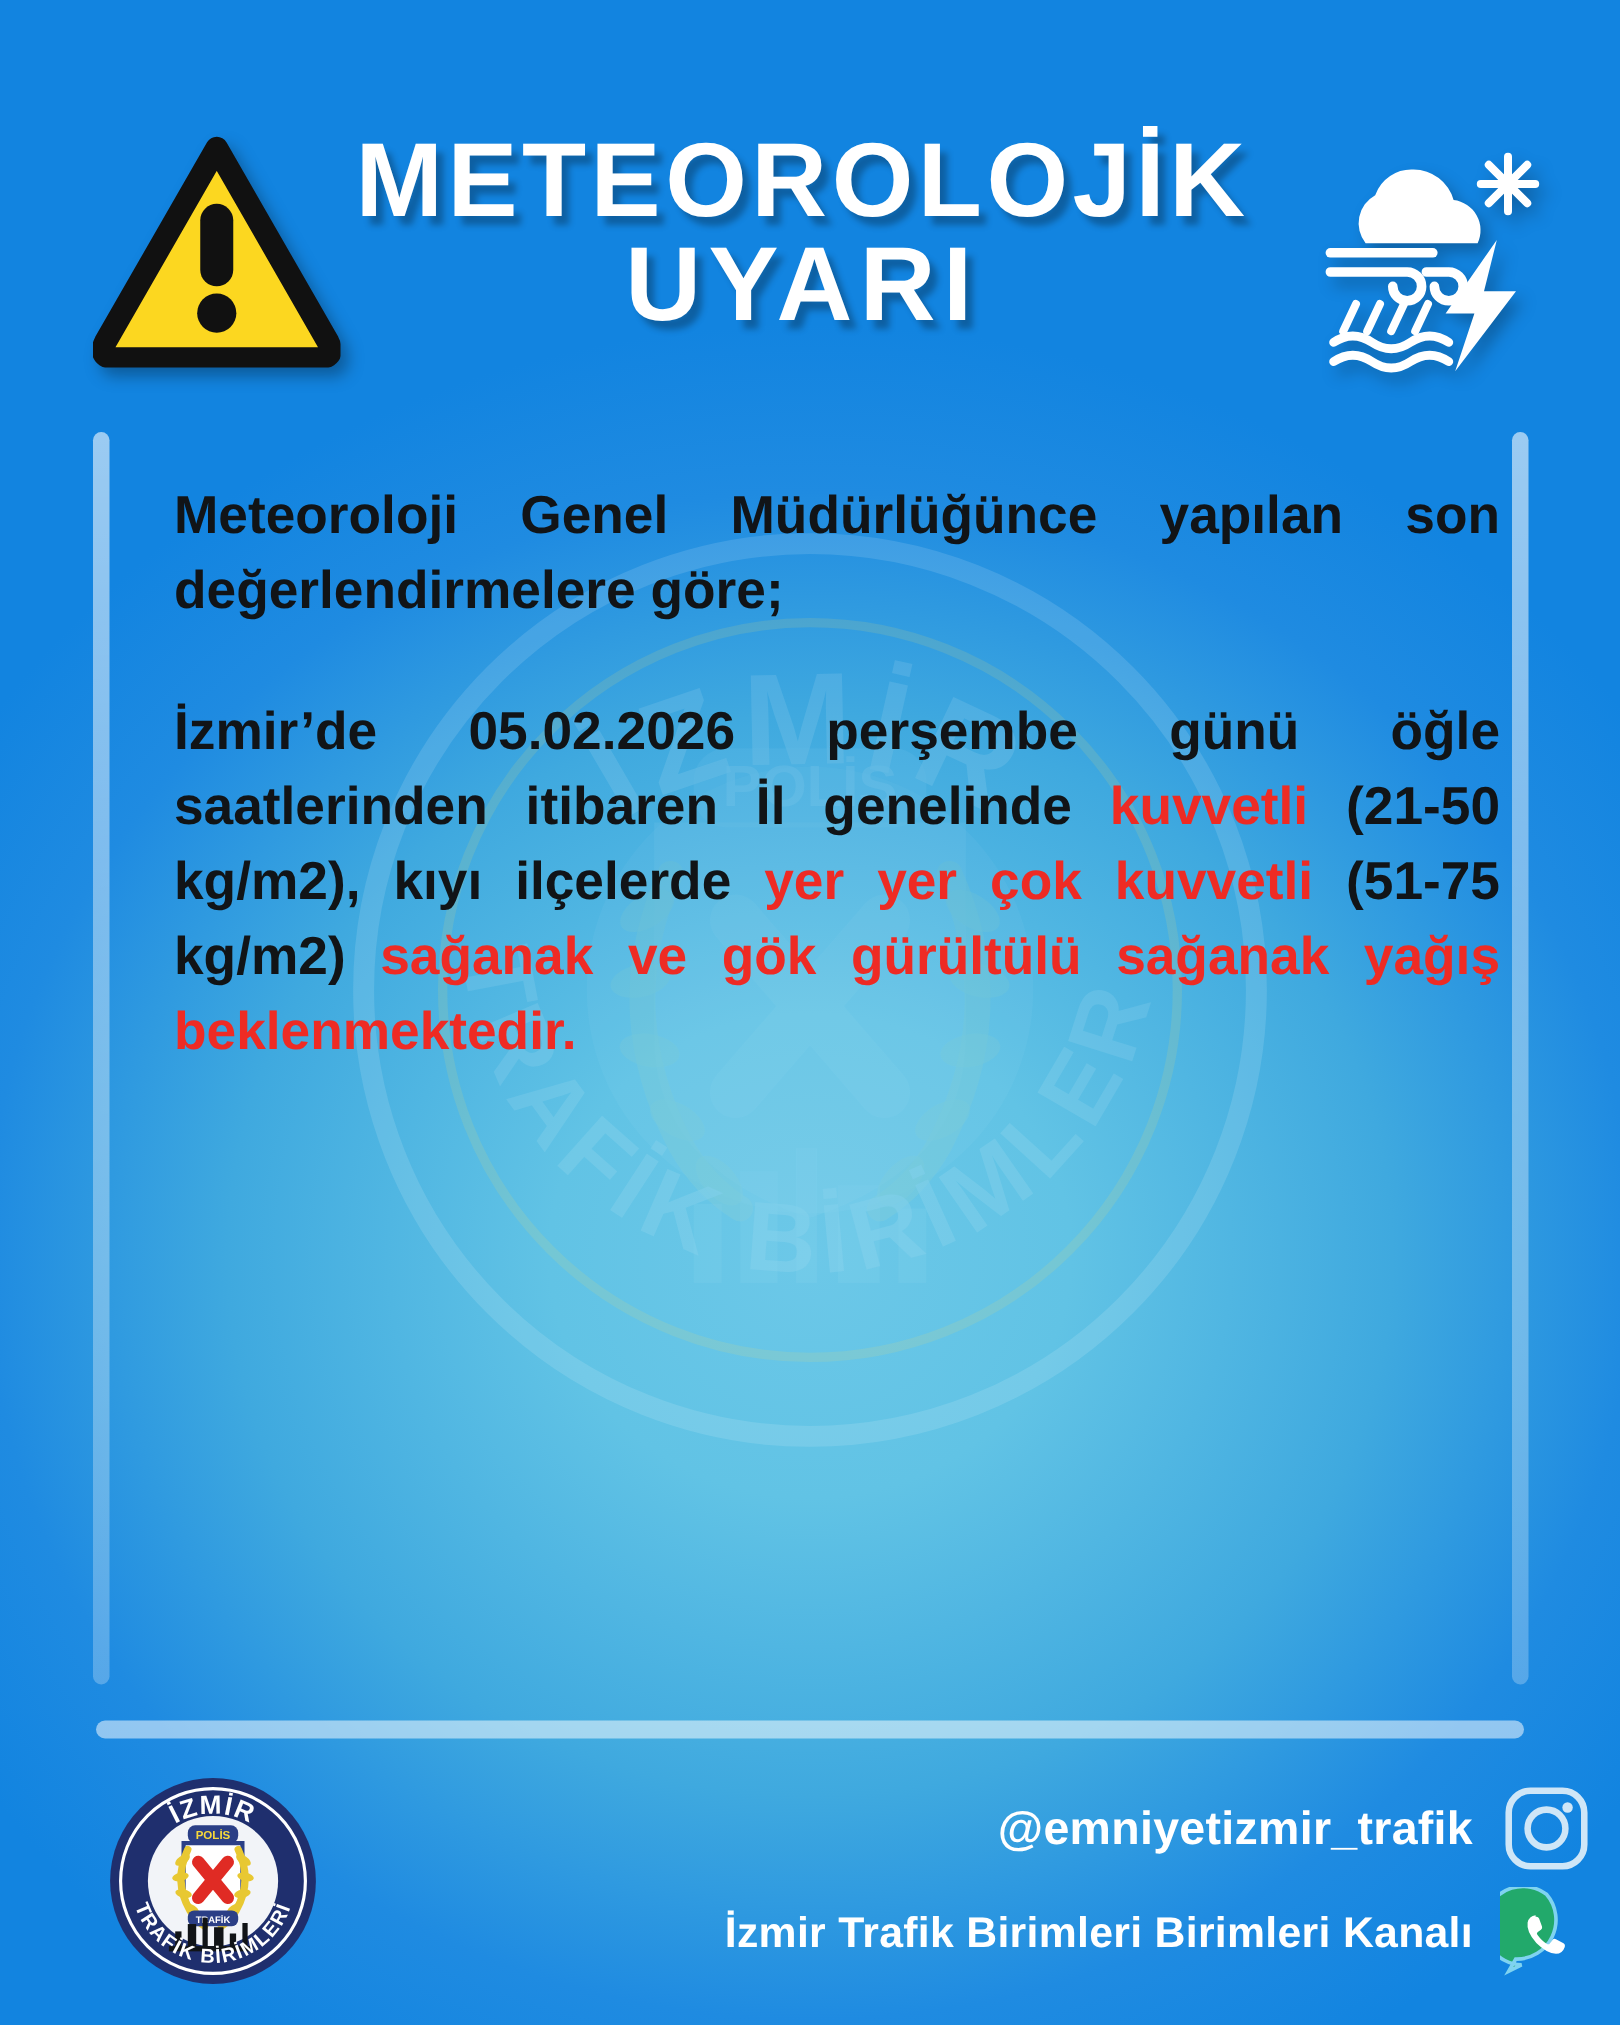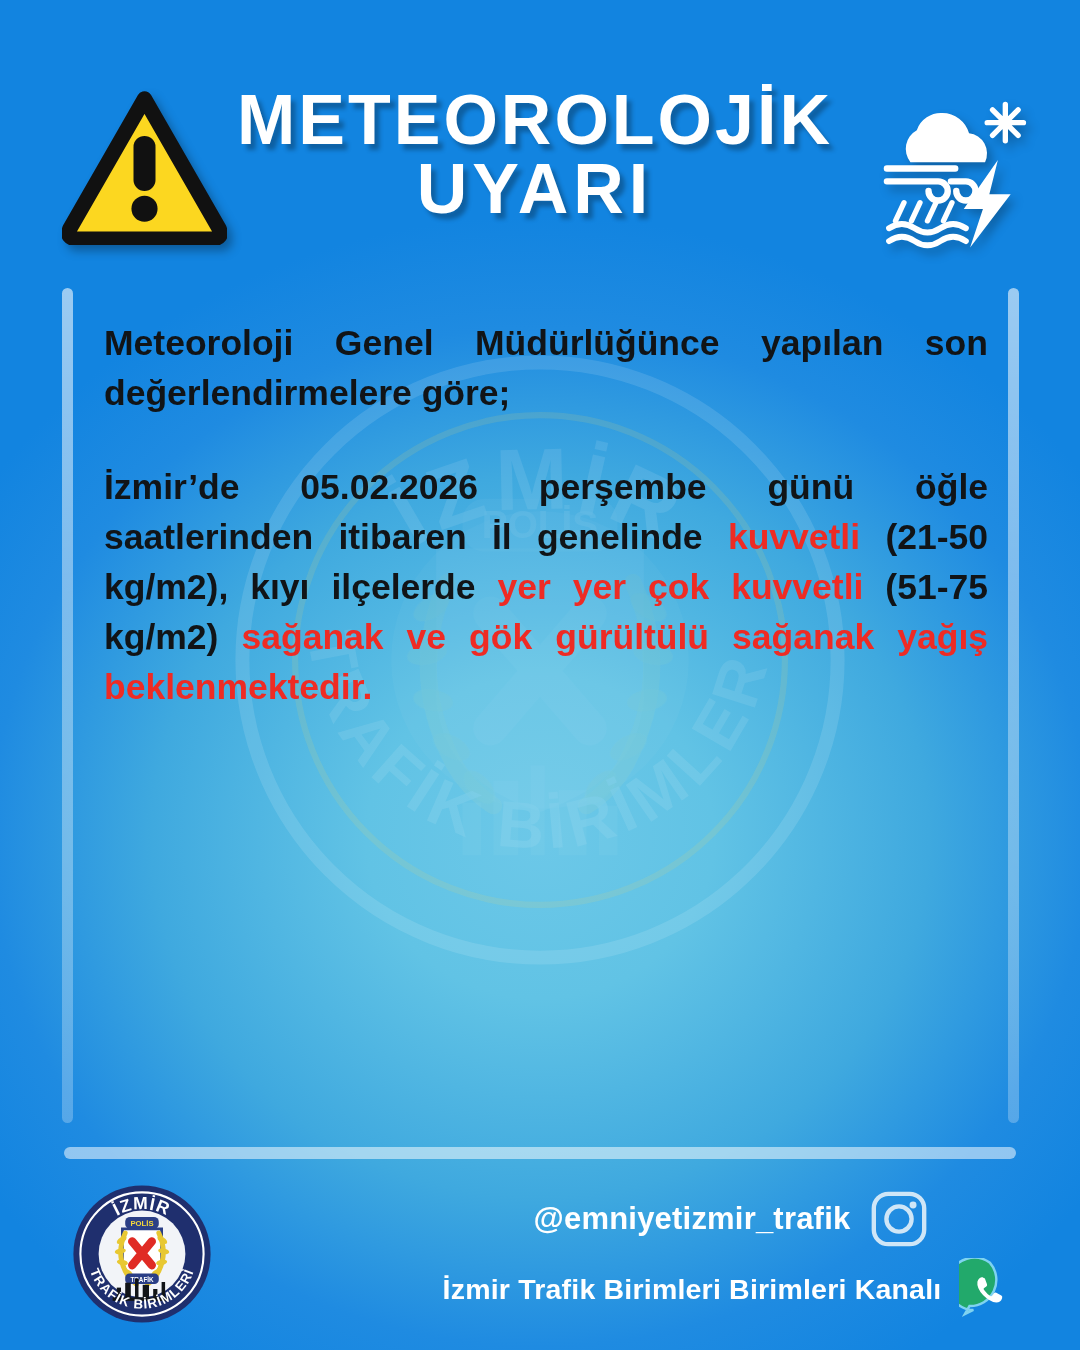--- a/index.html
+++ b/index.html
@@ -94,21 +94,21 @@
     height: 835px;
     border-radius: 8px;
     background: linear-gradient(180deg, rgba(255,255,255,0.58) 0%, rgba(255,255,255,0.40) 40%, rgba(255,255,255,0.25) 100%);
   }
   .rail.left  { left: 62px; }
   .rail.right { left: 1008px; }
 
   
   .content {
     position: absolute;
-    left: 104px;
+    left: 116px;
     top: 318px;
     width: 884px;
   }
   .para {
     color: #111417;
     font-weight: 700;
     font-size: 35.5px;
     line-height: 1.41;
     text-align: justify;
     text-justify: inter-word;
@@ -149,21 +149,21 @@
 
   .social-rows {
     position: absolute;
     right: 18px;
     top: 6px;
     width: 660px;
   }
   .social-row {
     display: flex;
     align-items: center;
-    justify-content: center;
+    justify-content: flex-end;
     height: 70px;
   }
   .social-row .handle {
     color: #ffffff;
     font-weight: 700;
     font-size: 31px;
     letter-spacing: 0.2px;
     margin-right: 18px;
     white-space: nowrap;
     font-family: "Liberation Sans", "DejaVu Sans", sans-serif;

